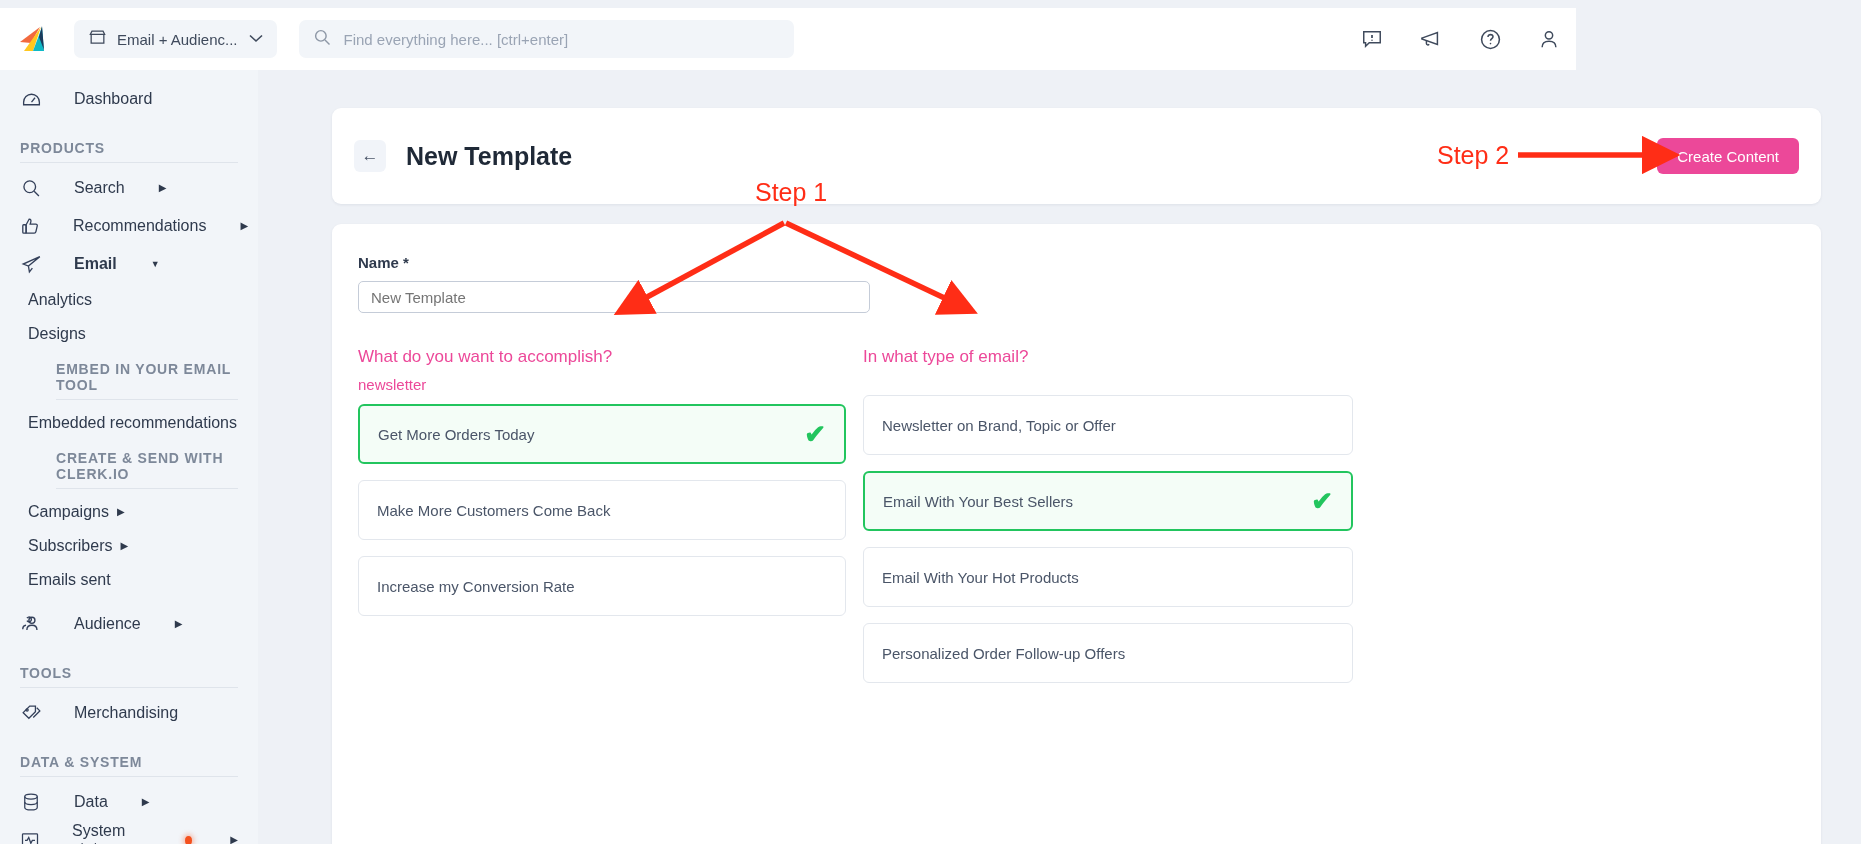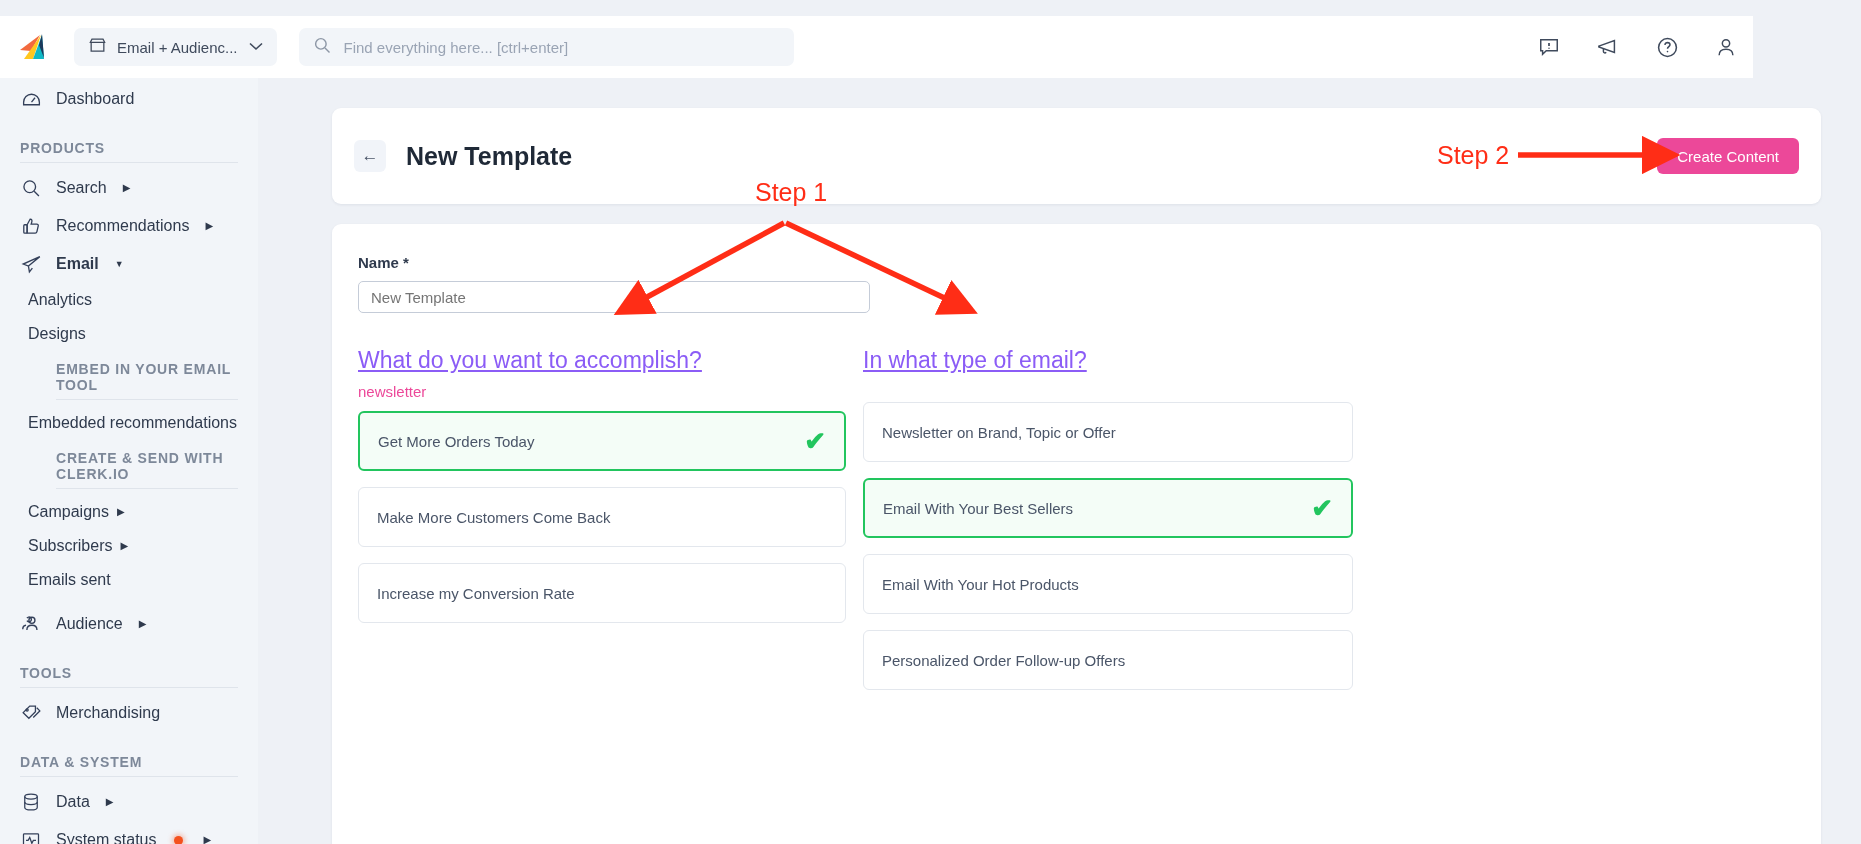--- a/index.html
+++ b/index.html
@@ -6,21 +6,21 @@
   html, body {
     width: 1861px; height: 844px;
     font-family: "Liberation Sans", sans-serif;
     background: #ffffff;
     overflow: hidden;
   }
   .app { position: relative; width: 1861px; height: 844px; background: #eef1f6; }
 
   
   .topbar {
-    position: absolute; top: 16px; left: 0; width: 1753px; height: 62px;
+    position: absolute; top: 8px; left: 0; width: 1576px; height: 62px;
     background: #ffffff; display: flex; align-items: center;
     z-index: 5;
   }
   .logo { margin-left: 14px; width: 38px; height: 38px; position: relative; }
   .store-switch {
     margin-left: 22px; height: 38px; display: flex; align-items: center;
     gap: 10px; background: #f2f5f9; border-radius: 7px; padding: 0 14px;
     color: #3f4a5c; font-size: 15px; cursor: pointer;
   }
   .store-switch .label { white-space: nowrap; }
@@ -38,21 +38,21 @@
     padding-right: 16px; color: #3f4a5c;
   }
   .topbar-right > span { cursor: pointer; display: flex; align-items: center; }
 
   
   .sidebar {
     position: absolute; top: 62px; left: 0; width: 258px; height: 782px;
     background: #f2f5f9; padding: 18px 0 0 0; overflow: hidden;
   }
   .nav-row {
-    display: flex; align-items: center; gap: 14px;
+    display: flex; align-items: center; gap: 32px;
     padding: 0 20px; height: 38px; color: #2f3a4d; font-size: 16px;
     cursor: pointer; position: relative;
   }
   .nav-row .ico { width: 22px; display: flex; align-items: center; justify-content: center; color: #34405a; }
   .nav-row.bold { font-weight: bold; }
   .caret { color: #2f3a4d; font-size: 10px; line-height: 1; margin-left: 2px; }
   .caret.down { font-size: 9px; }
   .section-head {
     padding: 0 20px; margin-top: 22px; margin-bottom: 6px;
     font-size: 14px; letter-spacing: .8px; font-weight: bold; color: #7d8899;
@@ -95,21 +95,21 @@
   }
   .field-label { font-size: 15px; font-weight: bold; color: #2f3a4d; }
   .name-input {
     margin-top: 10px; width: 512px; height: 32px; border: 1px solid #c5ccd8;
     border-radius: 5px; padding: 0 12px; font-size: 15px; color: #4a5568;
     outline: none; font-family: "Liberation Sans", sans-serif; background: #fff;
   }
   .cols { display: flex; gap: 0; margin-top: 34px; }
   .col { width: 488px; }
   .col.right { margin-left: 17px; width: 490px; }
-  .col-q { font-size: 23px; color: #8b5cf6; text-decoration: underline; }
+  .col-q { font-size: 17px; color: #ec4899; }
   .col-sub { font-size: 15px; color: #ec4899; margin-top: 9px; height: 20px; }
   .opts { margin-top: 8px; display: flex; flex-direction: column; gap: 16px; }
   .opt {
     height: 60px; border: 1px solid #e3e7ed; border-radius: 6px; background: #fff;
     display: flex; align-items: center; padding: 0 18px; font-size: 15px;
     color: #4a5568; cursor: pointer; position: relative;
   }
   .opt.selected {
     border: 2px solid #22c55e; background: #f4fdf7;
   }

